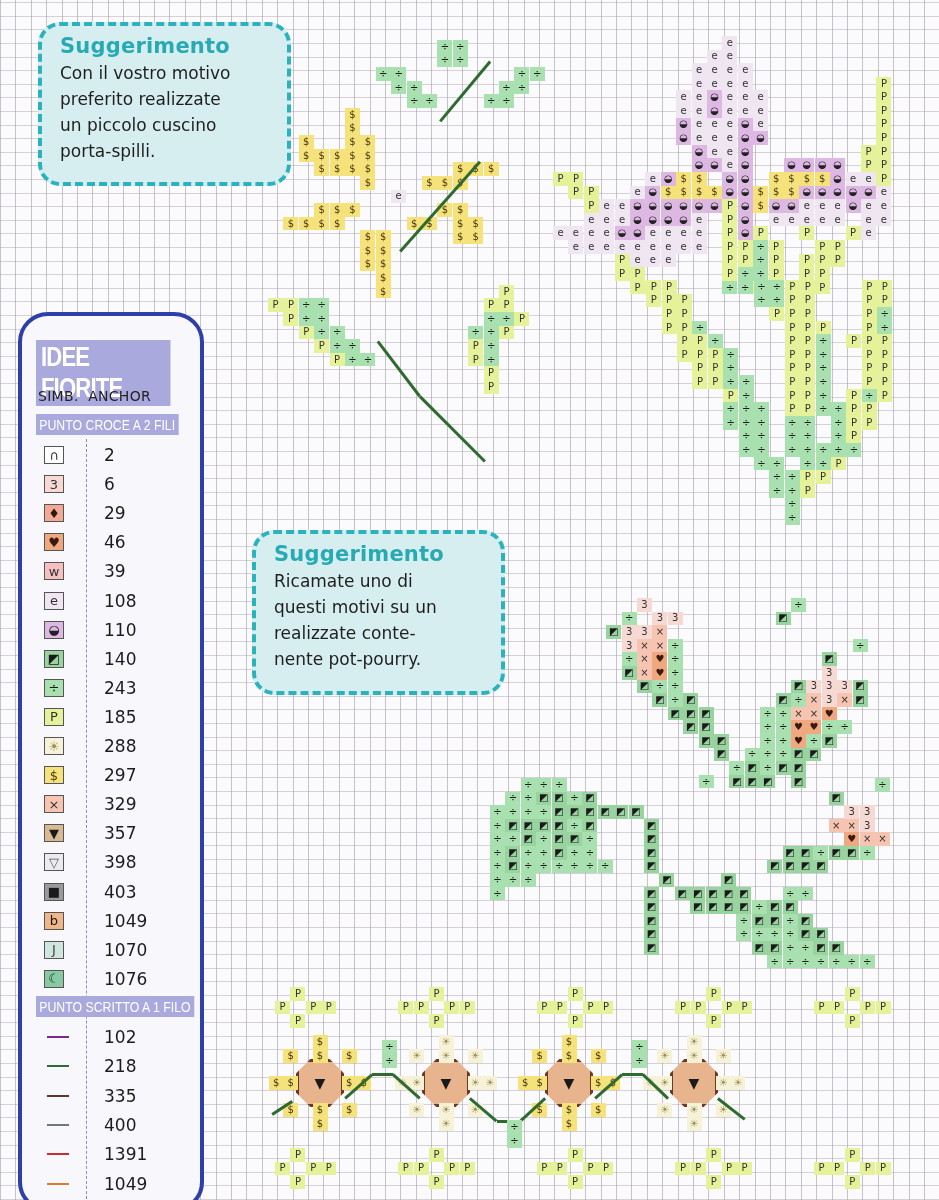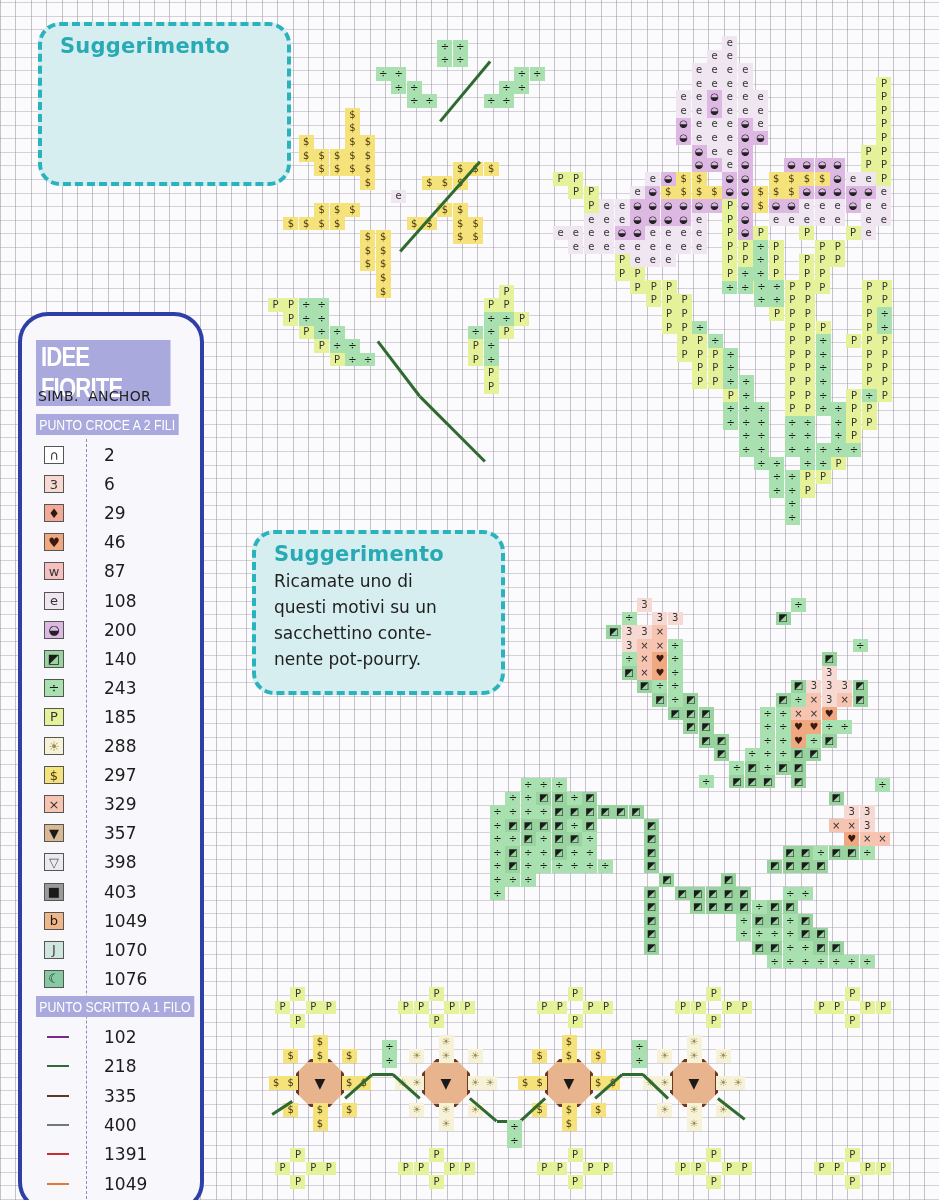--- a/index.html
+++ b/index.html
@@ -24,28 +24,34 @@
   .cell{position:absolute;width:15px;height:13.6px;display:flex;align-items:center;justify-content:center;font-size:10px;color:#333;line-height:1;}
   .stem{position:absolute;background:#2f6a2f;height:2.5px;transform-origin:left center;}
 </style>
 </head>
 <body>
 
 <div class="grid"></div>
 
 <div class="tip" style="left:38px;top:22px;width:253px;height:164px;">
   <h2>Suggerimento</h2>
+  <p>
+    <span>Con il vostro motivo</span><br>
+    <span>preferito realizzate</span><br>
+    <span>un piccolo cuscino</span><br>
+    <span>porta-spilli.</span>
+  </p>
 </div>
 
 <div class="tip" style="left:252px;top:530px;width:253px;height:165px;">
   <h2>Suggerimento</h2>
   <p>
     <span>Ricamate uno di</span><br>
     <span>questi motivi su un</span><br>
-    <span>sacchettino conte-</span><br>
+    <span>realizzate conte-</span><br>
     <span>nente pot-pourry.</span>
   </p>
 </div>
 
 <div class="legend">
   <div class="title">IDEE FIORITE</div>
   <div class="cols" style="white-space:pre;">SIMB.  ANCHOR</div>
   <div class="sec" style="top:98px;">PUNTO CROCE A 2 FILI</div>
   <div class="vline"></div>
   <div id="cross-rows">
@@ -60,29 +66,29 @@
       <div class="row" style="top: 186.2px;">
         <div class="sw" style="background: rgb(242, 169, 150); color: rgb(42, 26, 18);">♦</div>
         <div class="num">29</div>
       </div>
       <div class="row" style="top: 215.3px;">
         <div class="sw" style="background: rgb(240, 168, 128); color: rgb(58, 26, 16);">♥</div>
         <div class="num">46</div>
       </div>
       <div class="row" style="top: 244.4px;">
         <div class="sw" style="background: rgb(246, 192, 192); color: rgb(51, 51, 51);">w</div>
-        <div class="num">87</div>
+        <div class="num">39</div>
       </div>
       <div class="row" style="top: 273.5px;">
         <div class="sw" style="background: rgb(239, 230, 242); color: rgb(51, 51, 51);">e</div>
         <div class="num">108</div>
       </div>
       <div class="row" style="top: 302.6px;">
         <div class="sw" style="background: rgb(220, 184, 226); color: rgb(34, 34, 34);">◒</div>
-        <div class="num">200</div>
+        <div class="num">110</div>
       </div>
       <div class="row" style="top: 331.7px;">
         <div class="sw" style="background: rgb(152, 211, 160); color: rgb(26, 26, 26);">◩</div>
         <div class="num">140</div>
       </div>
       <div class="row" style="top: 360.8px;">
         <div class="sw" style="background: rgb(169, 224, 176); color: rgb(26, 26, 26);">÷</div>
         <div class="num">243</div>
       </div>
       <div class="row" style="top: 389.9px;">

